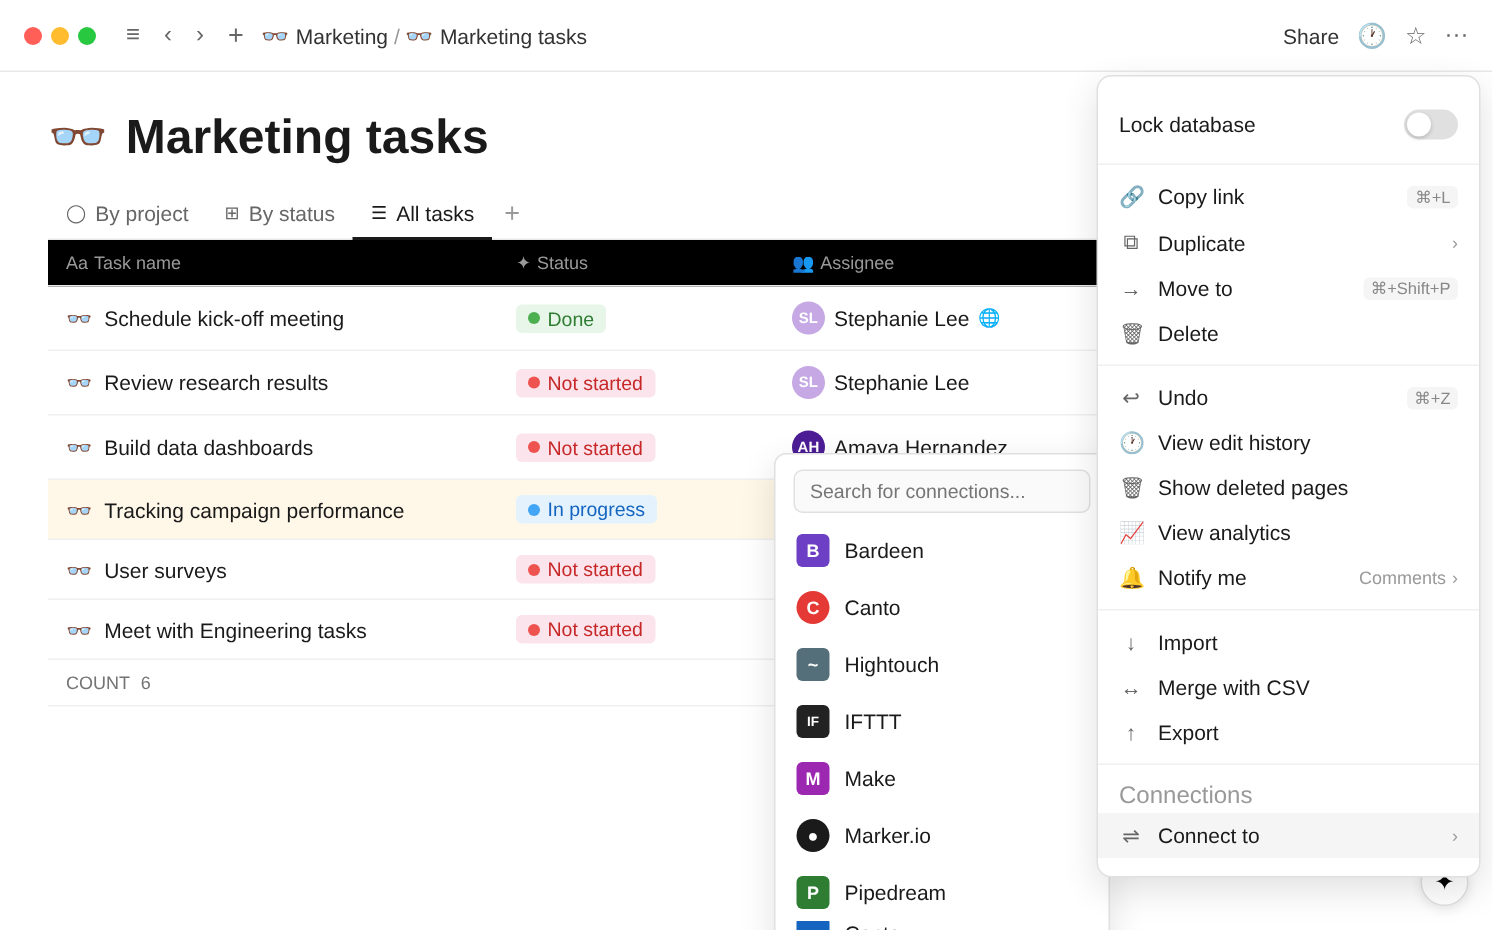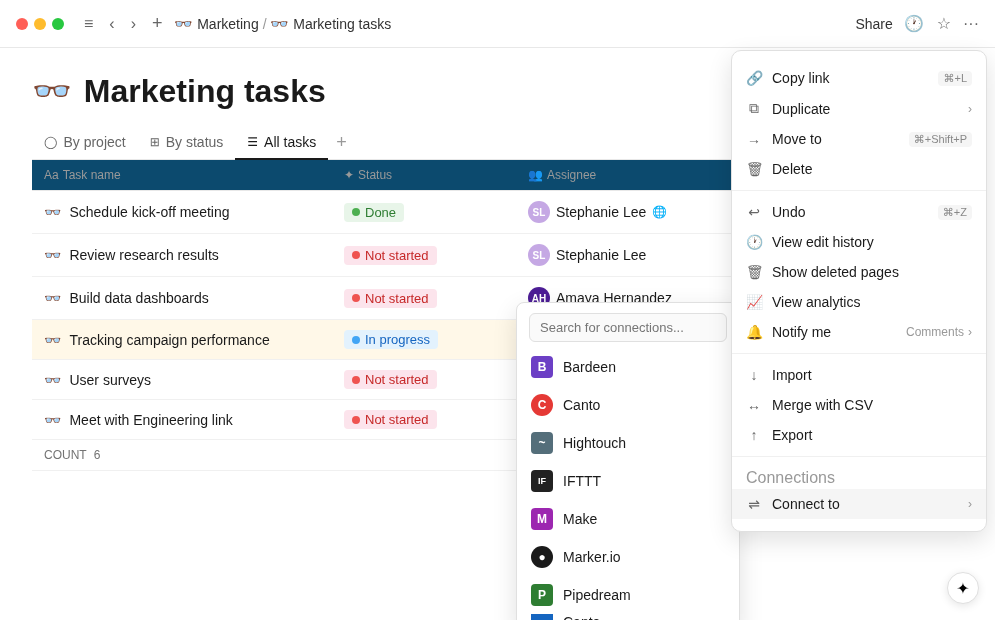--- a/index.html
+++ b/index.html
@@ -124,21 +124,21 @@
       border-collapse: collapse;
       font-size: 14px;
     }
     thead th {
       text-align: left;
       padding: 8px 12px;
       color: #999;
       font-weight: 400;
       font-size: 12px;
       border-bottom: 1px solid #e8e8e8;
-      background: #0c4a6e;
+      background: #000000;
     }
     tbody tr {
       border-bottom: 1px solid #f0f0f0;
     }
     tbody td {
       padding: 10px 12px;
       color: #1a1a1a;
       font-size: 14px;
     }
     .task-name {
@@ -462,21 +462,21 @@
           </td>
           <td></td>
             <td></td>
             <td></td>
         </tr>
 
         <tr>
           <td>
             <div class="task-name">
               <span class="task-emoji">👓</span>
-              <span>Meet with Engineering link</span>
+              <span>Meet with Engineering tasks</span>
             </div>
           </td>
           <td>
             <span class="status-badge status-not-started">
               <span class="status-dot"></span>
               <span>Not started</span>
             </span>
           </td>
           <td></td>
             <td></td>
@@ -537,20 +537,28 @@
 
   <div class="connection-item" style="overflow:hidden;height:20px;padding-top:4px;">
     <div class="conn-icon" style="background:#1565c0;color:#fff;">~</div>
     <span>Canto</span>
   </div>
 
 </div>
 
 <div class="context-menu">
 
+  <div class="cm-section">
+    <div class="cm-lock-row">
+      <span class="cm-lock-label">Lock database</span>
+      <div class="cm-toggle">
+        <div class="cm-toggle-knob"></div>
+      </div>
+    </div>
+  </div>
 
   <div class="cm-section">
     <div class="cm-item">
       <div class="cm-item-left">
         <span class="cm-icon">🔗</span>
         <span>Copy link</span>
       </div>
       <div class="cm-item-right">
         <span class="kbd">⌘+L</span>
       </div>

